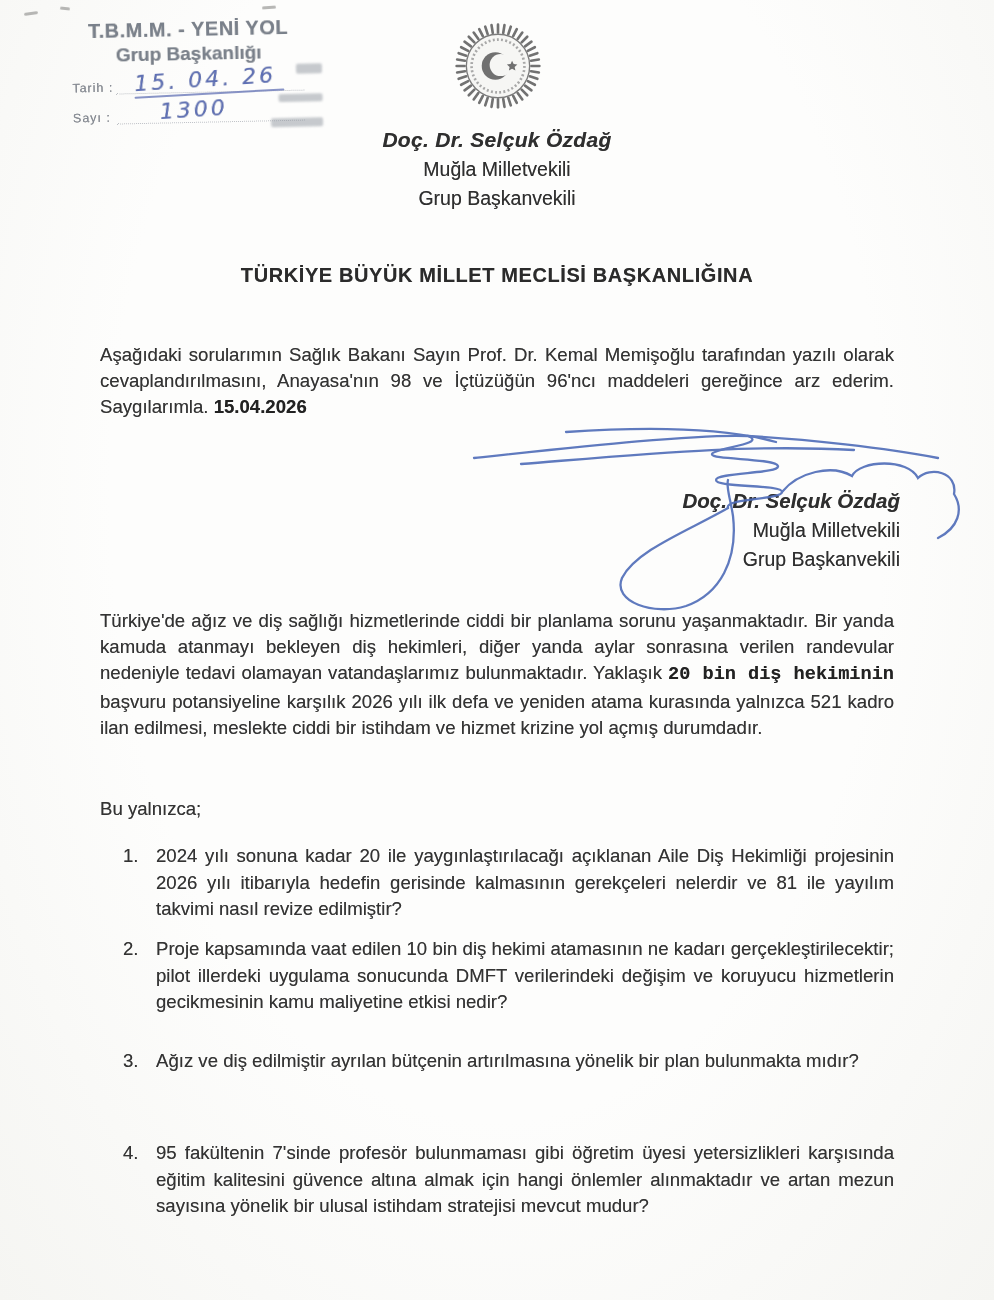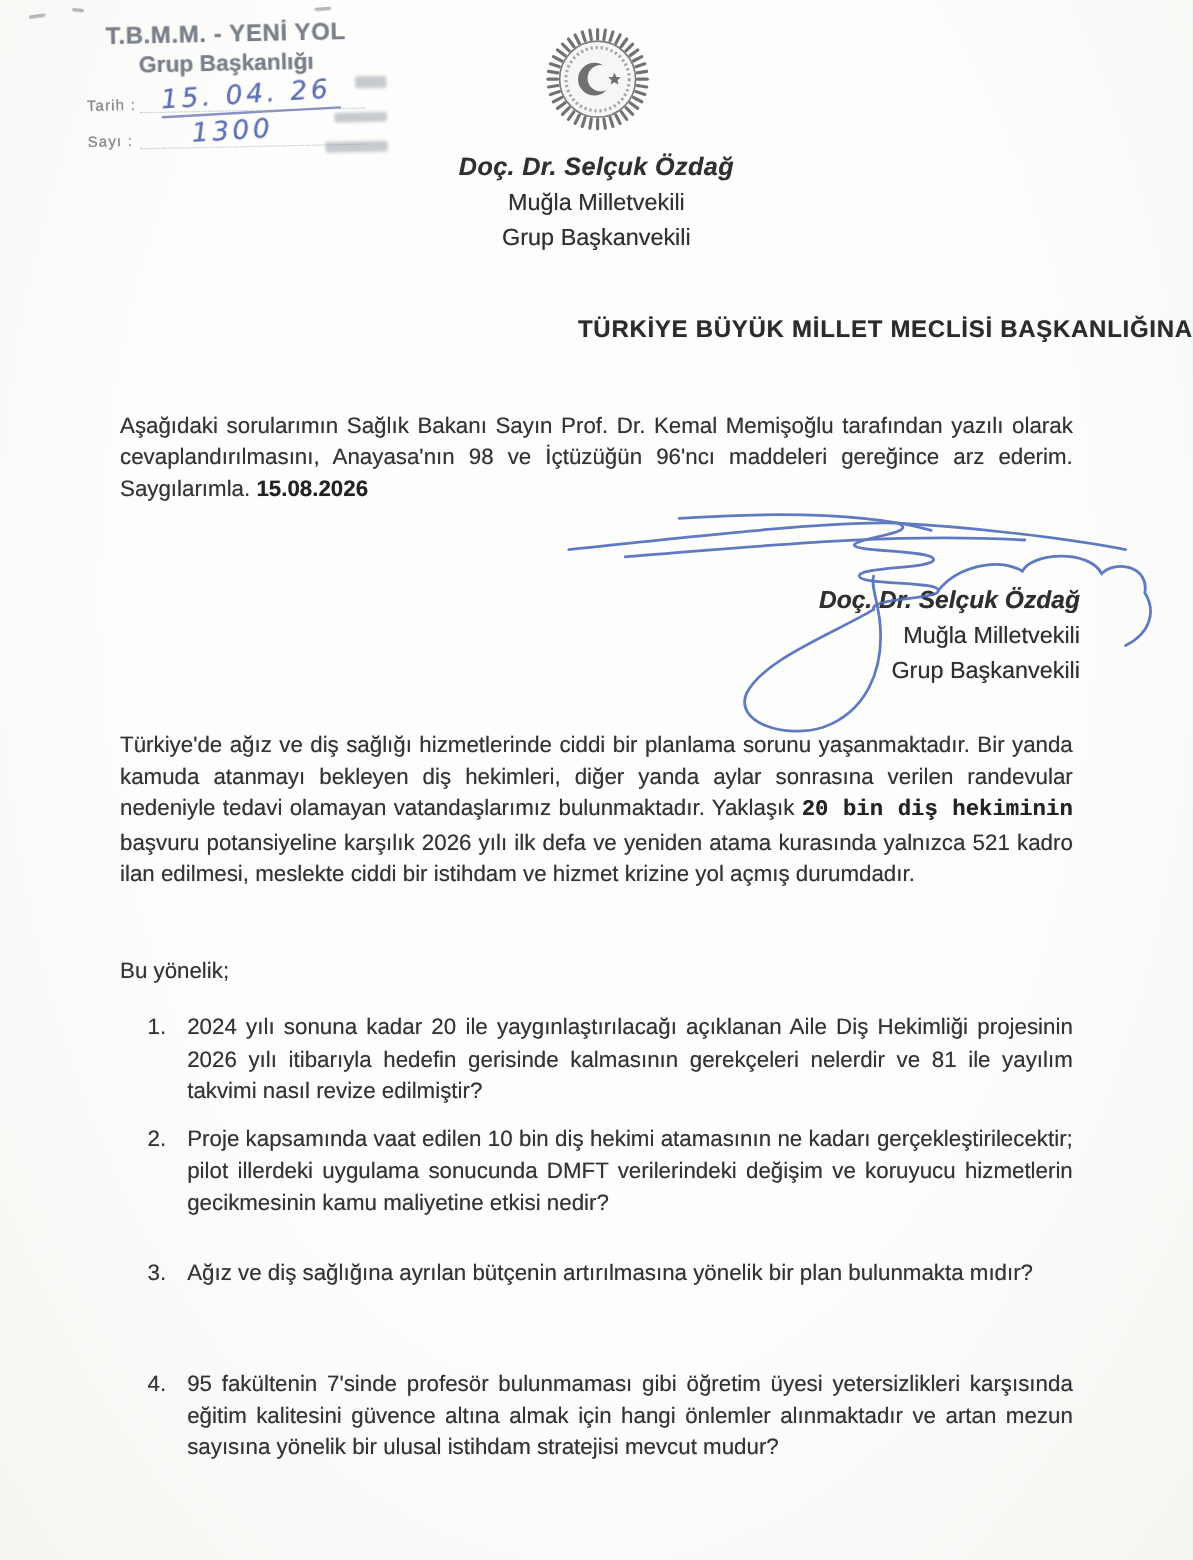--- a/index.html
+++ b/index.html
@@ -44,21 +44,21 @@
   
   .emblem{position:absolute;left:454px;top:22px;width:88px;height:88px;opacity:.88;}
 
   
   .letterhead{position:absolute;left:0;top:128px;width:994px;text-align:center;color:#2f2f2f;}
   .lh-name{font-size:21px;font-weight:bold;font-style:italic;letter-spacing:.3px;}
   .lh-line{font-size:19.5px;margin-top:6px;}
 
   
   .doc-title{
-    position:absolute;left:0;top:264px;width:994px;text-align:right;
+    position:absolute;left:0;top:264px;width:994px;text-align:center;
     font-size:20px;font-weight:bold;letter-spacing:.6px;color:#2b2b2b;
   }
 
   
   .par{
     position:absolute;left:100px;width:794px;margin:0;
     font-size:18.6px;line-height:26.2px;text-align:justify;color:#333;
   }
   .intro{top:342px;}
   .intro strong{color:#222;}
@@ -161,53 +161,53 @@
   </svg>
 
   <div class="letterhead">
     <div class="lh-name">Doç. Dr. Selçuk Özdağ</div>
     <div class="lh-line">Muğla Milletvekili</div>
     <div class="lh-line">Grup Başkanvekili</div>
   </div>
 
   <div class="doc-title">TÜRKİYE BÜYÜK MİLLET MECLİSİ BAŞKANLIĞINA</div>
 
-  <p class="par intro"><span>Aşağıdaki sorularımın Sağlık Bakanı Sayın Prof. Dr. Kemal Memişoğlu tarafından yazılı olarak cevaplandırılmasını, Anayasa'nın 98 ve İçtüzüğün 96'ncı maddeleri gereğince arz ederim. Saygılarımla. </span><strong>15.08.2026</strong></p>
+  <p class="par intro"><span>Aşağıdaki sorularımın Sağlık Bakanı Sayın Prof. Dr. Kemal Memişoğlu tarafından yazılı olarak cevaplandırılmasını, Anayasa'nın 98 ve İçtüzüğün 96'ncı maddeleri gereğince arz ederim. Saygılarımla. </span><strong>15.04.2026</strong></p>
 
   <svg class="signature-svg" viewBox="0 0 530 205">
     <g fill="none" stroke="#4f6cb8" stroke-width="2.3" stroke-linecap="round" opacity=".9">
       <path d="M 28 40 C 140 28, 250 16, 302 18 C 360 21, 440 30, 492 40"></path>
       <path d="M 75 46 C 200 36, 300 26, 408 32"></path>
       <path d="M 120 14 C 210 8, 280 10, 330 24"></path>
       <path d="M 302 18 C 322 26, 268 30, 266 36 C 264 42, 330 40, 332 48 C 334 56, 270 54, 270 62 C 270 70, 336 66, 336 74 C 336 82, 278 80, 282 90"></path>
       <path d="M 336 74 C 352 54, 386 46, 406 58 C 414 42, 462 40, 472 60 C 484 48, 512 54, 508 76 C 518 92, 512 110, 492 120"></path>
       <path d="M 282 90 C 244 112, 190 132, 176 160 C 166 184, 208 198, 240 188 C 274 176, 292 142, 287 98 C 284 78, 280 70, 282 62"></path>
     </g>
   </svg>
 
   <div class="sig-block">
     <div class="sig-name">Doç. Dr. Selçuk Özdağ</div>
     <div class="sig-line">Muğla Milletvekili</div>
     <div class="sig-line">Grup Başkanvekili</div>
   </div>
 
   <p class="par body-par"><span>Türkiye'de ağız ve diş sağlığı hizmetlerinde ciddi bir planlama sorunu yaşanmaktadır. Bir yanda kamuda atanmayı bekleyen diş hekimleri, diğer yanda aylar sonrasına verilen randevular nedeniyle tedavi olamayan vatandaşlarımız bulunmaktadır. Yaklaşık </span><strong>20 bin diş hekiminin</strong><span> başvuru potansiyeline karşılık 2026 yılı ilk defa ve yeniden atama kurasında yalnızca 521 kadro ilan edilmesi, meslekte ciddi bir istihdam ve hizmet krizine yol açmış durumdadır.</span></p>
 
-  <div class="context">Bu yönelik;</div>
+  <div class="context">Bu yalnızca;</div>
 
   <div class="q q1">
     <span class="q-num">1.</span>
     <span>2024 yılı sonuna kadar 20 ile yaygınlaştırılacağı açıklanan Aile Diş Hekimliği projesinin 2026 yılı itibarıyla hedefin gerisinde kalmasının gerekçeleri nelerdir ve 81 ile yayılım takvimi nasıl revize edilmiştir?</span>
   </div>
   <div class="q q2">
     <span class="q-num">2.</span>
     <span>Proje kapsamında vaat edilen 10 bin diş hekimi atamasının ne kadarı gerçekleştirilecektir; pilot illerdeki uygulama sonucunda DMFT verilerindeki değişim ve koruyucu hizmetlerin gecikmesinin kamu maliyetine etkisi nedir?</span>
   </div>
   <div class="q q3">
     <span class="q-num">3.</span>
-    <span>Ağız ve diş sağlığına ayrılan bütçenin artırılmasına yönelik bir plan bulunmakta mıdır?</span>
+    <span>Ağız ve diş edilmiştir ayrılan bütçenin artırılmasına yönelik bir plan bulunmakta mıdır?</span>
   </div>
   <div class="q q4">
     <span class="q-num">4.</span>
     <span>95 fakültenin 7'sinde profesör bulunmaması gibi öğretim üyesi yetersizlikleri karşısında eğitim kalitesini güvence altına almak için hangi önlemler alınmaktadır ve artan mezun sayısına yönelik bir ulusal istihdam stratejisi mevcut mudur?</span>
   </div>
 
 </div>
 
 </body></html>

